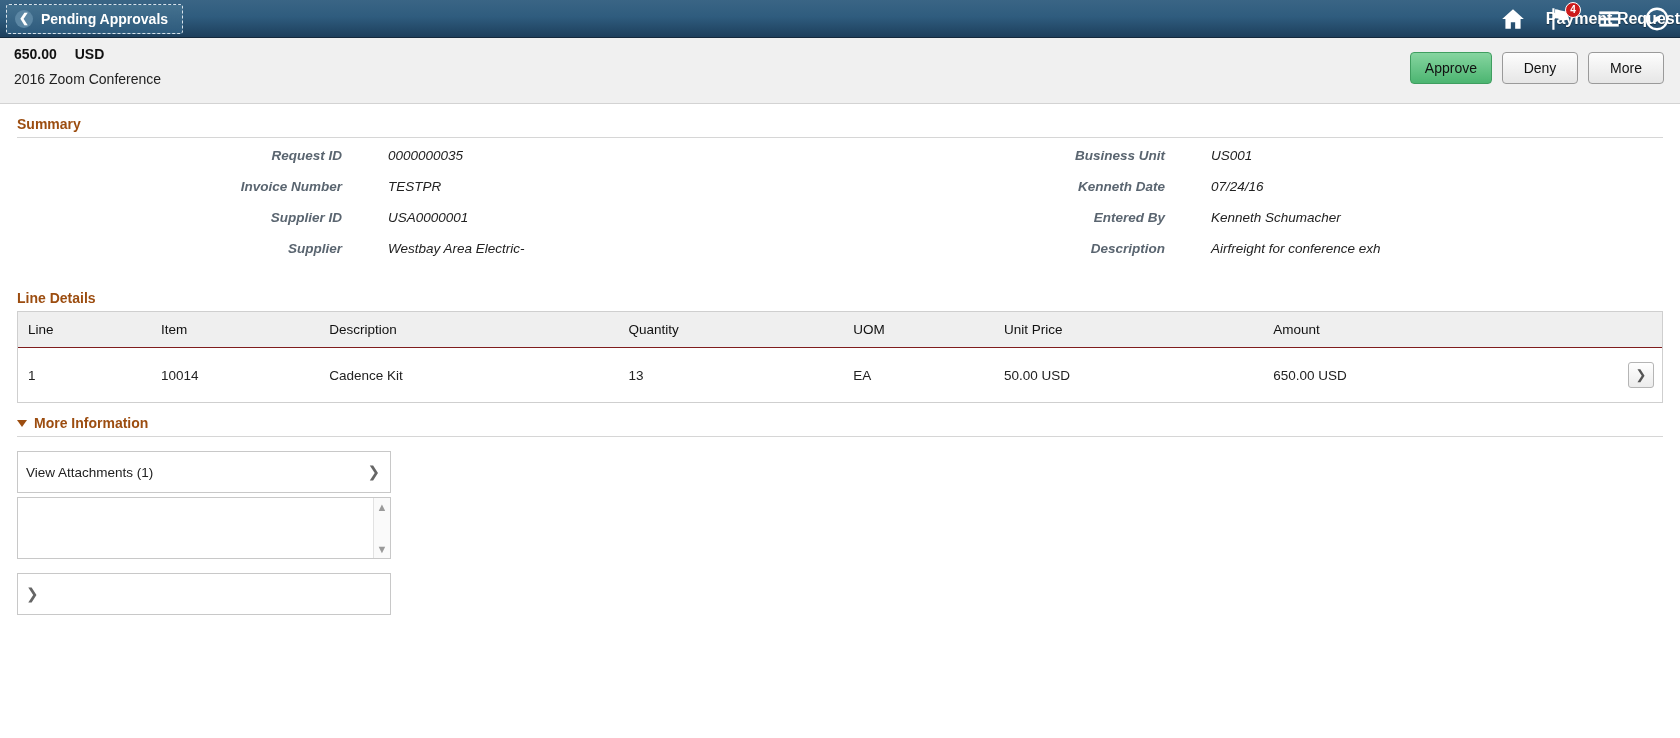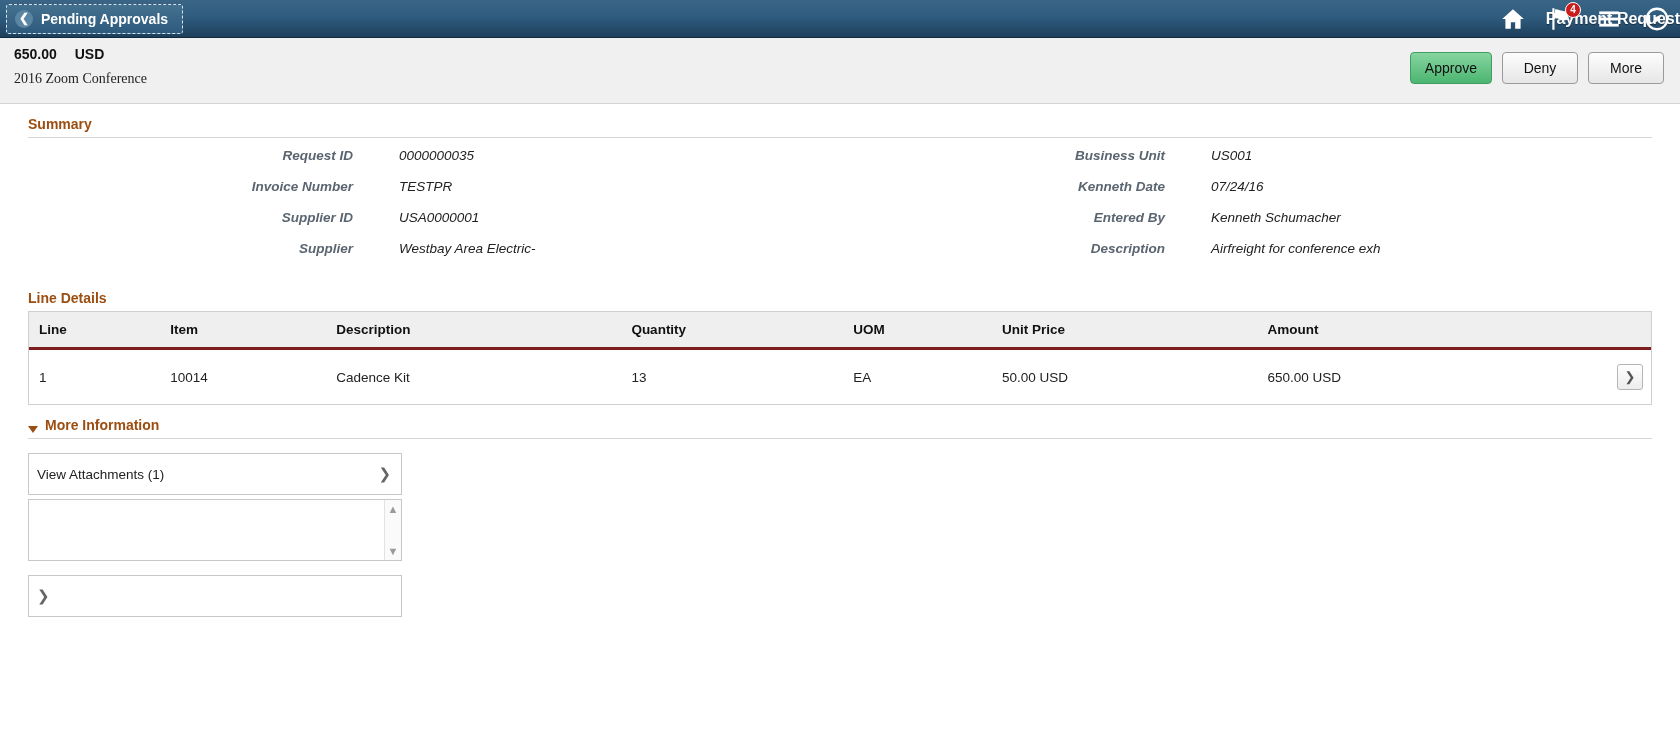--- a/index.html
+++ b/index.html
@@ -84,21 +84,21 @@
   
   .subhead {
     position: relative;
     height: 66px;
     background: #f0f0f0;
     border-bottom: 1px solid #d3d3d3;
     padding: 8px 0 0 14px;
   }
   .amount-row { font-size: 14px; font-weight: bold; color: #111; }
   .amount-row .cur { margin-left: 14px; }
-  .subtitle { margin-top: 9px; font-size: 14px; color: #222; font-family: Liberation Serif, serif; }
+  .subtitle { margin-top: 9px; font-size: 14px; color: #222; }
   .actions {
     position: absolute;
     right: 16px; top: 14px;
     display: flex;
     gap: 10px;
   }
   .btn {
     min-width: 76px;
     height: 32px;
     padding: 0 14px;
@@ -110,21 +110,21 @@
     background: linear-gradient(to bottom, #fdfdfd 0%, #e6e6e6 100%);
     cursor: pointer;
     font-family: "Liberation Sans", sans-serif;
   }
   .btn.approve {
     border-color: #3f9e60;
     background: linear-gradient(to bottom, #86d5a0 0%, #4cb571 100%);
   }
 
   
-  .content { padding: 0 28px; }
+  .content { padding: 0 17px; }
   .section-title {
     color: #9c4d10;
     font-size: 14px;
     font-weight: bold;
     padding: 12px 0 5px 0;
   }
   .rule { height: 1px; background: #d6d6d6; }
 
   .summary-grid {
     display: grid;
@@ -147,24 +147,24 @@
   }
   .field-value { font-size: 13.5px; color: #222; margin-left: 36px; }
 
   
   .grid-wrap { border: 1px solid #cfcfcf; border-top: 1px solid #cfcfcf; }
   table.lines { width: 100%; border-collapse: collapse; table-layout: fixed; }
   table.lines th {
     background: #efefef;
     text-align: left;
     font-size: 13.5px;
-    font-weight: bold;
+    font-weight: normal;
     color: #111;
     padding: 10px 0 10px 10px;
-    border-bottom: 3px solid #7f1d1d;
+    border-bottom: 1px solid #7f1d1d;
   }
   table.lines td {
     font-size: 13.5px;
     color: #222;
     padding: 14px 0 14px 10px;
     background: #ffffff;
     vertical-align: middle;
   }
   .col-line { width: 120px; }
   .col-item { width: 152px; }
@@ -184,21 +184,21 @@
     line-height: 24px;
     text-align: center;
     cursor: pointer;
     float: right;
     margin-right: 8px;
   }
 
   
   .collapse-head {
     display: flex;
-    align-items: flex-end;
+    align-items: center;
     gap: 7px;
     padding: 12px 0 5px 0;
     cursor: pointer;
   }
   .caret {
     width: 0; height: 0;
     border-left: 5px solid transparent;
     border-right: 5px solid transparent;
     border-top: 7px solid #9c4d10;
   }

